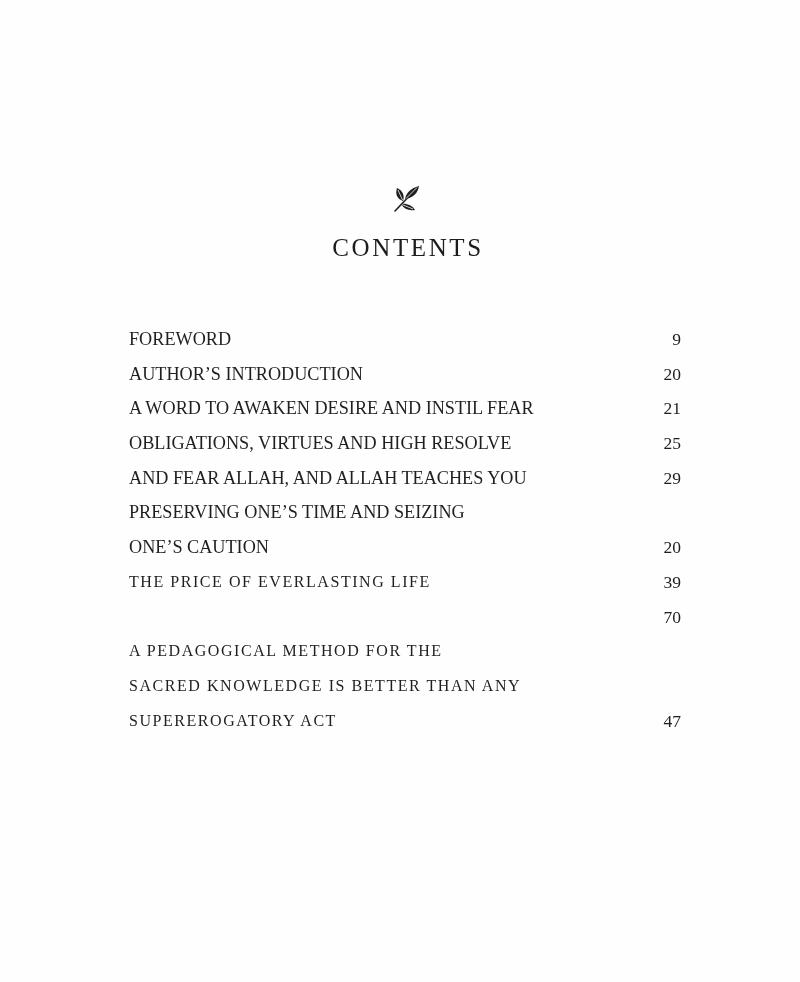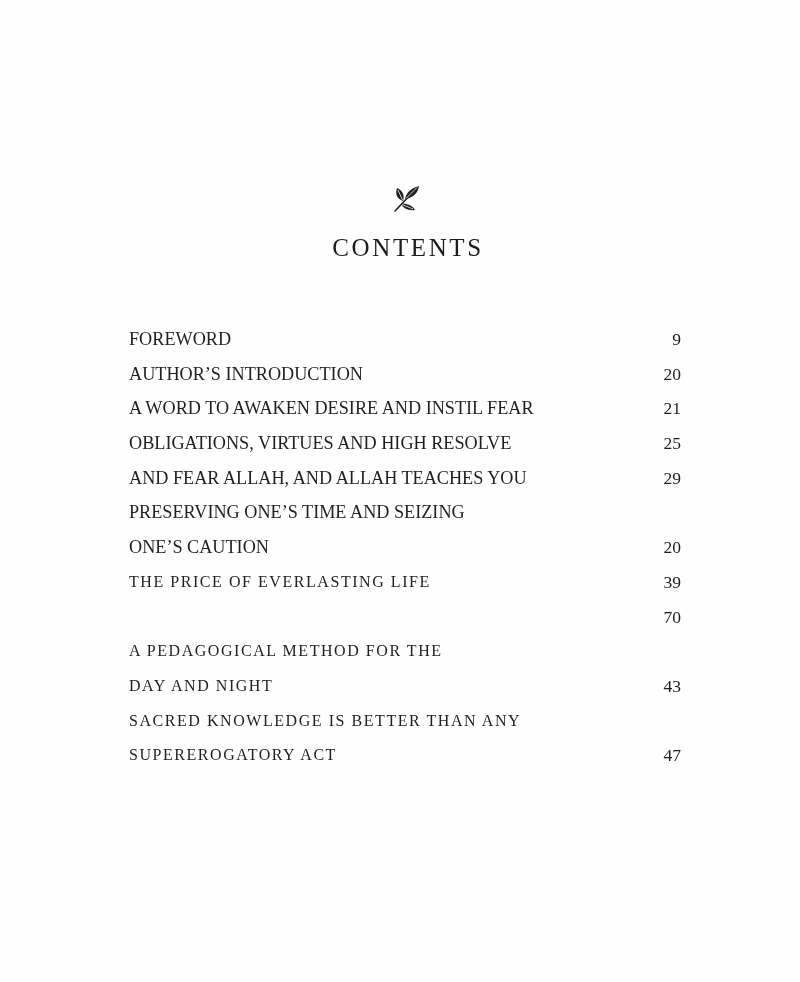--- a/index.html
+++ b/index.html
@@ -117,24 +117,20 @@
     <span class="toc-page">39</span>
   </div>
   <div class="toc-row">
     <span class="toc-page">70</span>
   </div>
   <div class="toc-row">
     <span class="toc-label wide">A PEDAGOGICAL METHOD FOR THE</span>
     <span class="toc-page"></span>
   </div>
   <div class="toc-row">
-    <span class="toc-label wide">DAY AND NIGHT</span>
-    <span class="toc-page">43</span>
-  </div>
-  <div class="toc-row">
     <span class="toc-label wide">SACRED KNOWLEDGE IS BETTER THAN ANY</span>
     <span class="toc-page"></span>
   </div>
   <div class="toc-row">
     <span class="toc-label wide">SUPEREROGATORY ACT</span>
     <span class="toc-page">47</span>
   </div>
 </div>
 
 </body></html>

